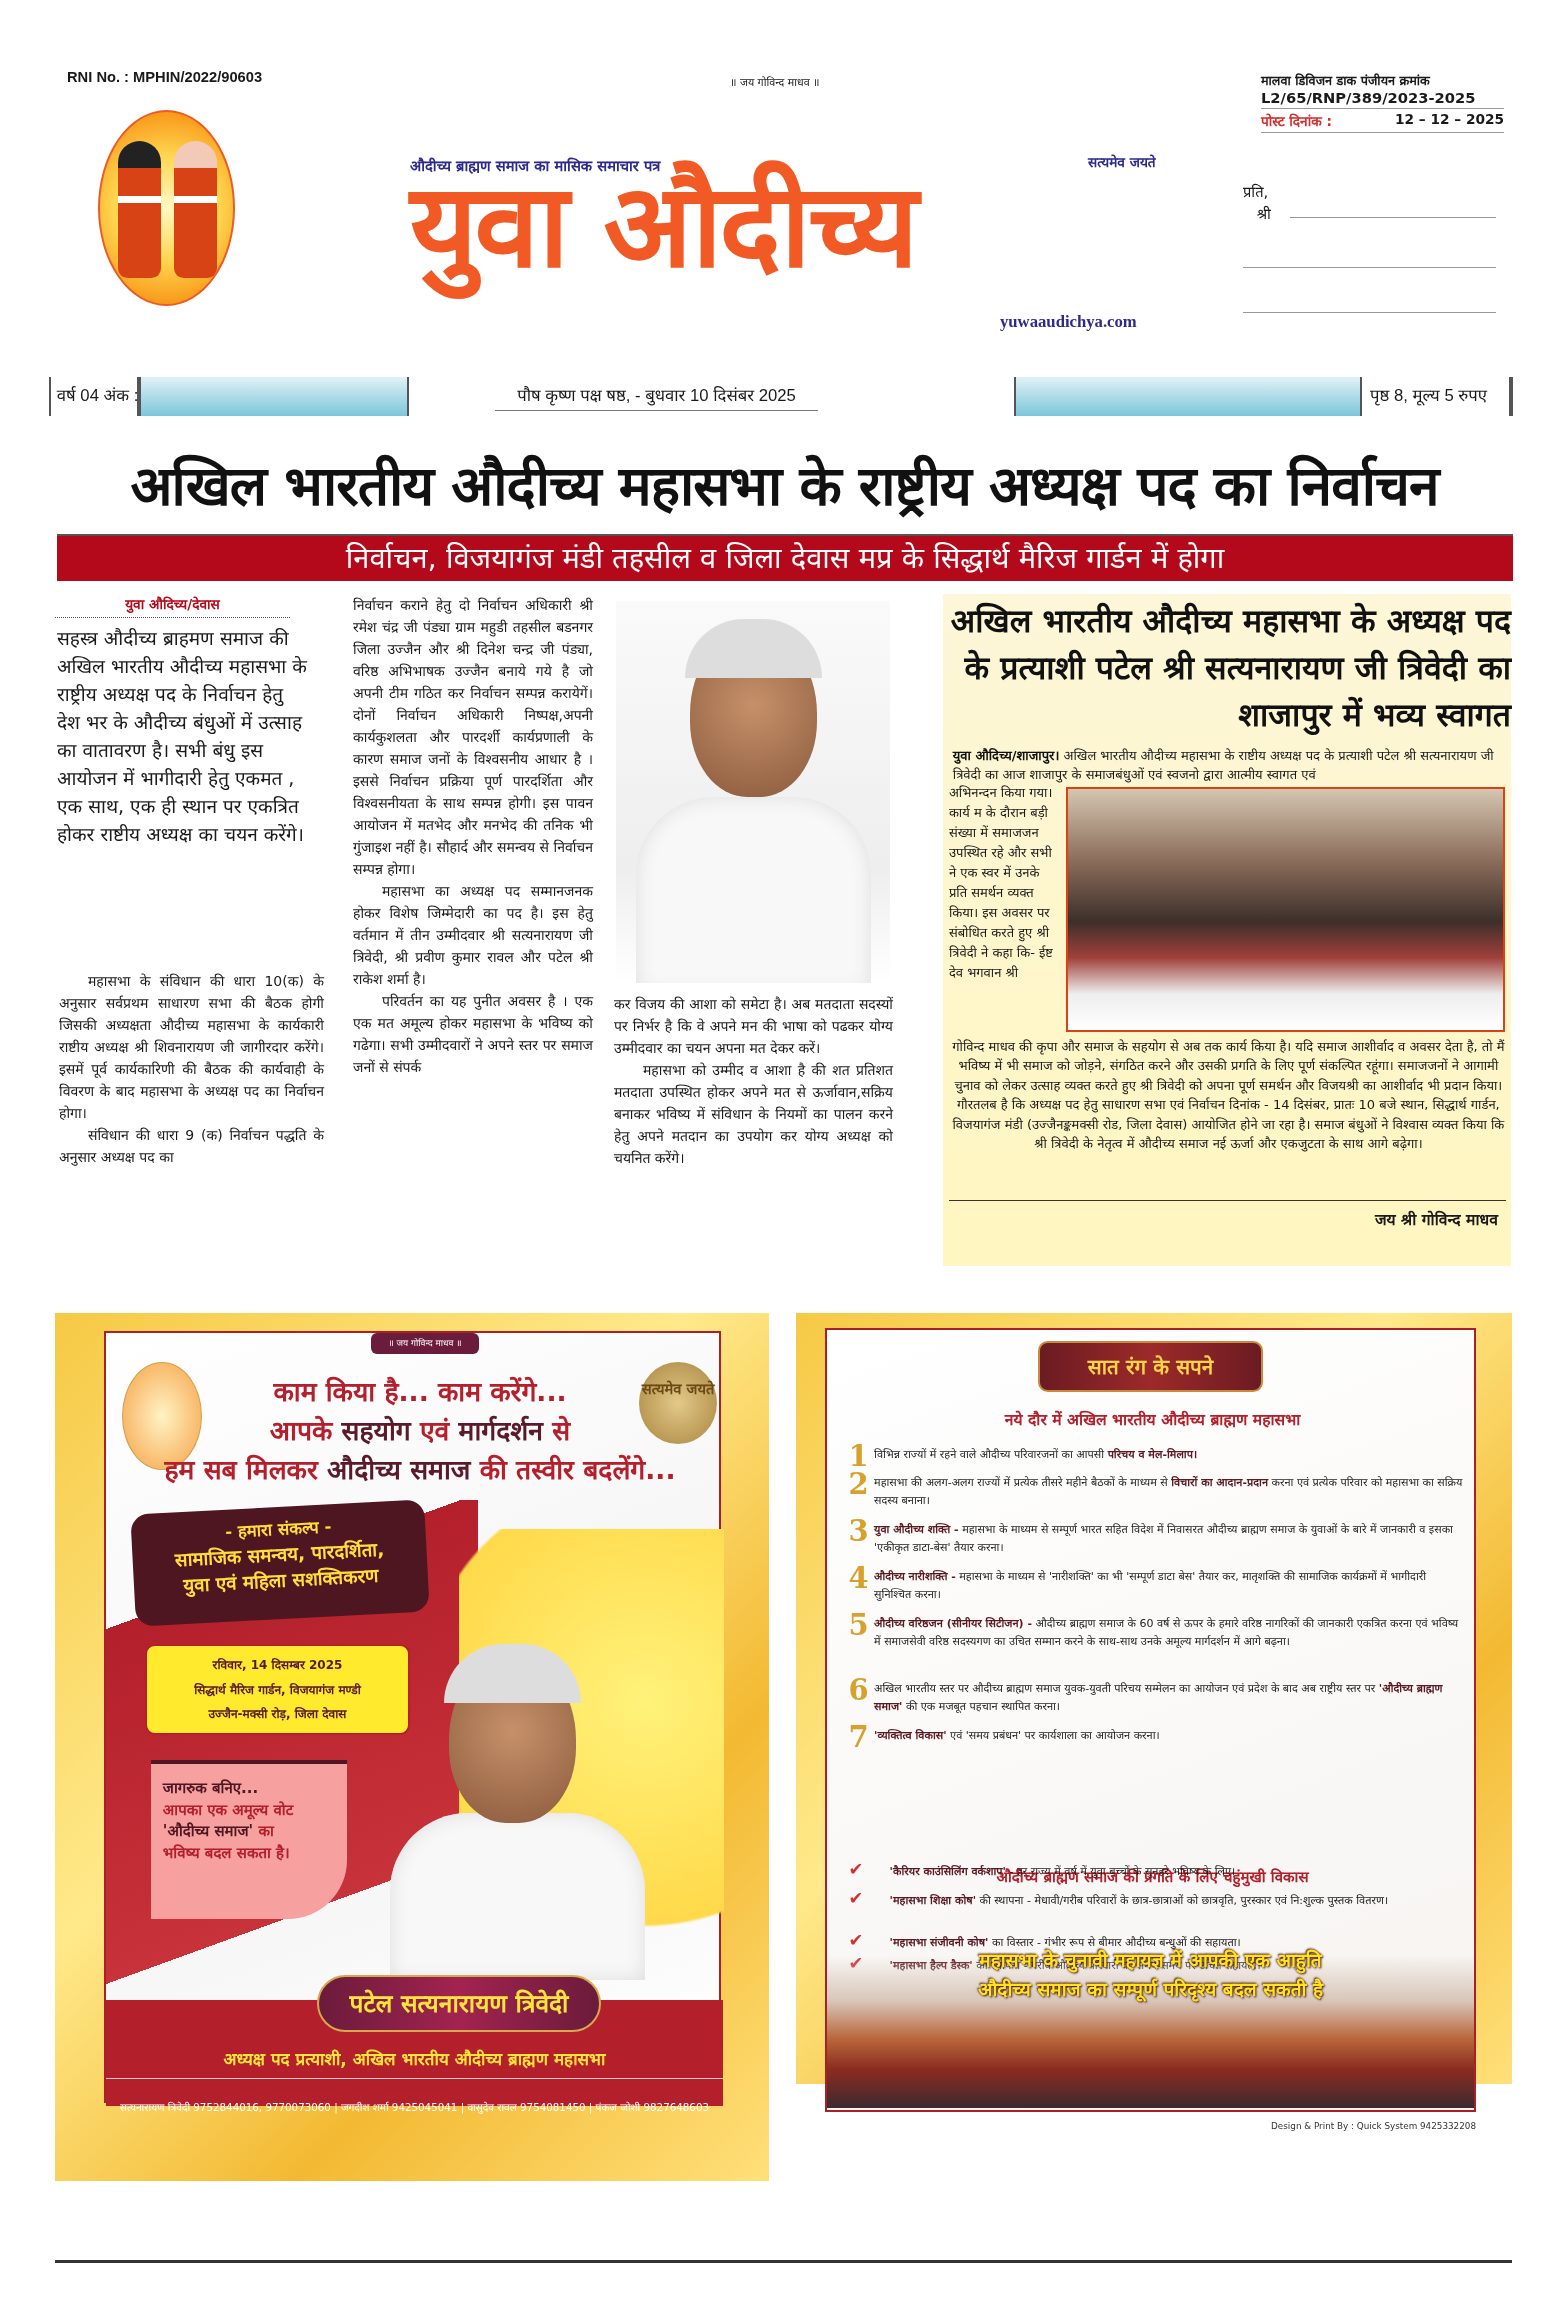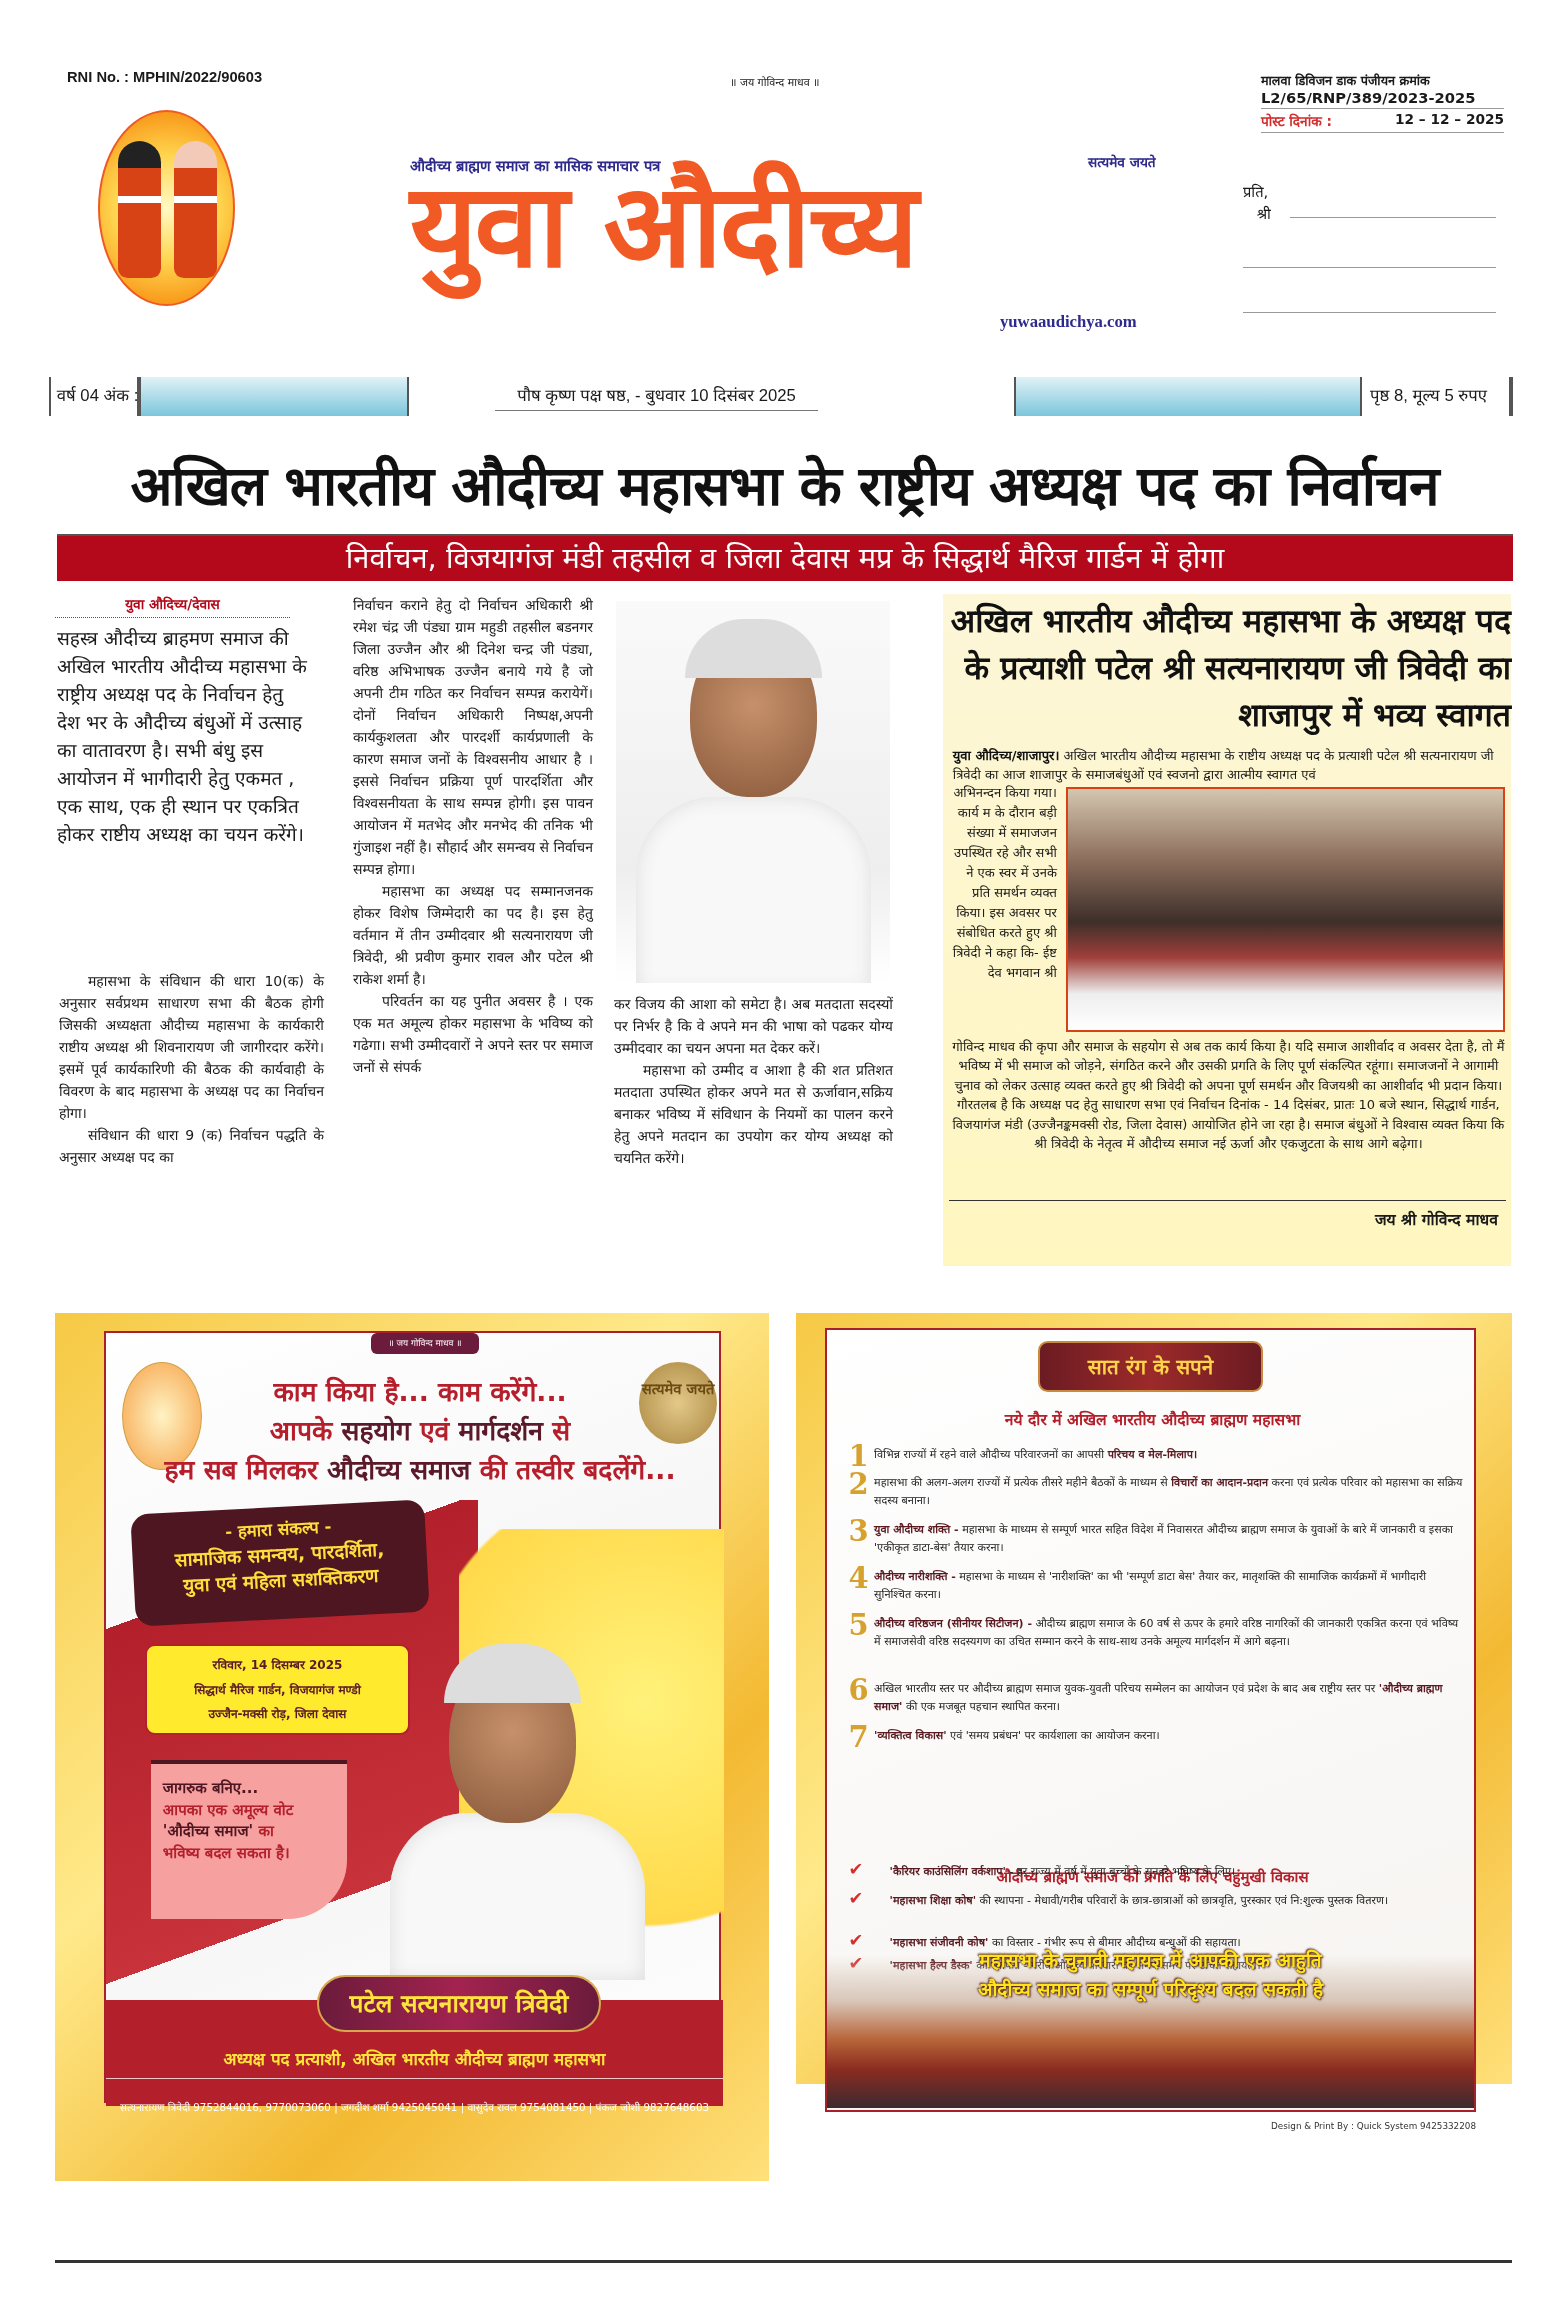--- a/index.html
+++ b/index.html
@@ -39,21 +39,21 @@
 #col3{left:614px;top:993px;width:279px}
 #photo-main{left:616px;top:601px;width:274px;height:382px;background:linear-gradient(180deg,#fafafa,#eee 70%,#fff);overflow:hidden}
 .face{position:absolute;left:74px;top:29px;width:127px;height:167px;border-radius:50% 50% 45% 45%;background:radial-gradient(circle at 50% 45%,#c6906a,#8a5a3c)}
 .hair{position:absolute;left:69px;top:17.6px;width:137px;height:59px;border-radius:69px 69px 0 0;background:#ddd}
 .shirt{position:absolute;left:19.6px;top:196px;width:235px;height:196px;border-radius:78px 78px 0 0;background:#f8f8f8;box-shadow:inset 0 0 19.6px #ddd}
 
 #feature{left:943px;top:594px;width:568px;height:672px;background:linear-gradient(#fdf6d8,#fff6c0)}
 #f-head{left:0;top:3.9px;width:568px;text-align:right;font-size:32px;line-height:47px;font-weight:bold;color:#111}
 #f-intro{left:9.8px;top:153px;width:554px;font-size:13px;line-height:18.6px;}
 #f-intro b{color:#111}
-#f-side{left:5.9px;top:189px;width:108px;font-size:13px;line-height:20px;text-align:right}
+#f-side{left:5.9px;top:189px;width:108px;font-size:13px;line-height:20px;text-align:left}
 #f-photo{left:123px;top:193px;width:439px;height:245px;border:2px solid #d84315;background:linear-gradient(180deg,#d4c6b0 0%,#8a6c5a 30%,#3d2f2a 55%,#a0403a 70%,#eee 85%,#fff)}
 #f-body{left:5.9px;top:443px;width:559px;font-size:13px;line-height:19.4px;text-align:center}
 #f-rule{left:5.9px;top:606px;width:557px;height:1px;background:#333}
 #f-sign{left:5.9px;top:614px;width:549px;text-align:right;font-size:15.7px;font-weight:bold}
 
 .poster{position:absolute;background:linear-gradient(135deg,#f6c945,#ffe98a 40%,#f3b932 70%,#ffe07a)}
 #poster1{left:55px;top:1313px;width:714px;height:868px}
 #poster2{left:796px;top:1313px;width:716px;height:771px}
 #p1-frame{left:49px;top:17.6px;width:617px;height:772px;background:linear-gradient(160deg,#fff 0%,#f4f4f4 55%,#fff 100%);border:2px solid #a8202a}
 #p1-jay{left:265px;top:0;width:108px;height:21.6px;background:#6b1b3b;color:#fff;font-size:8.8px;text-align:center;line-height:21.6px;border-radius:5.9px}

